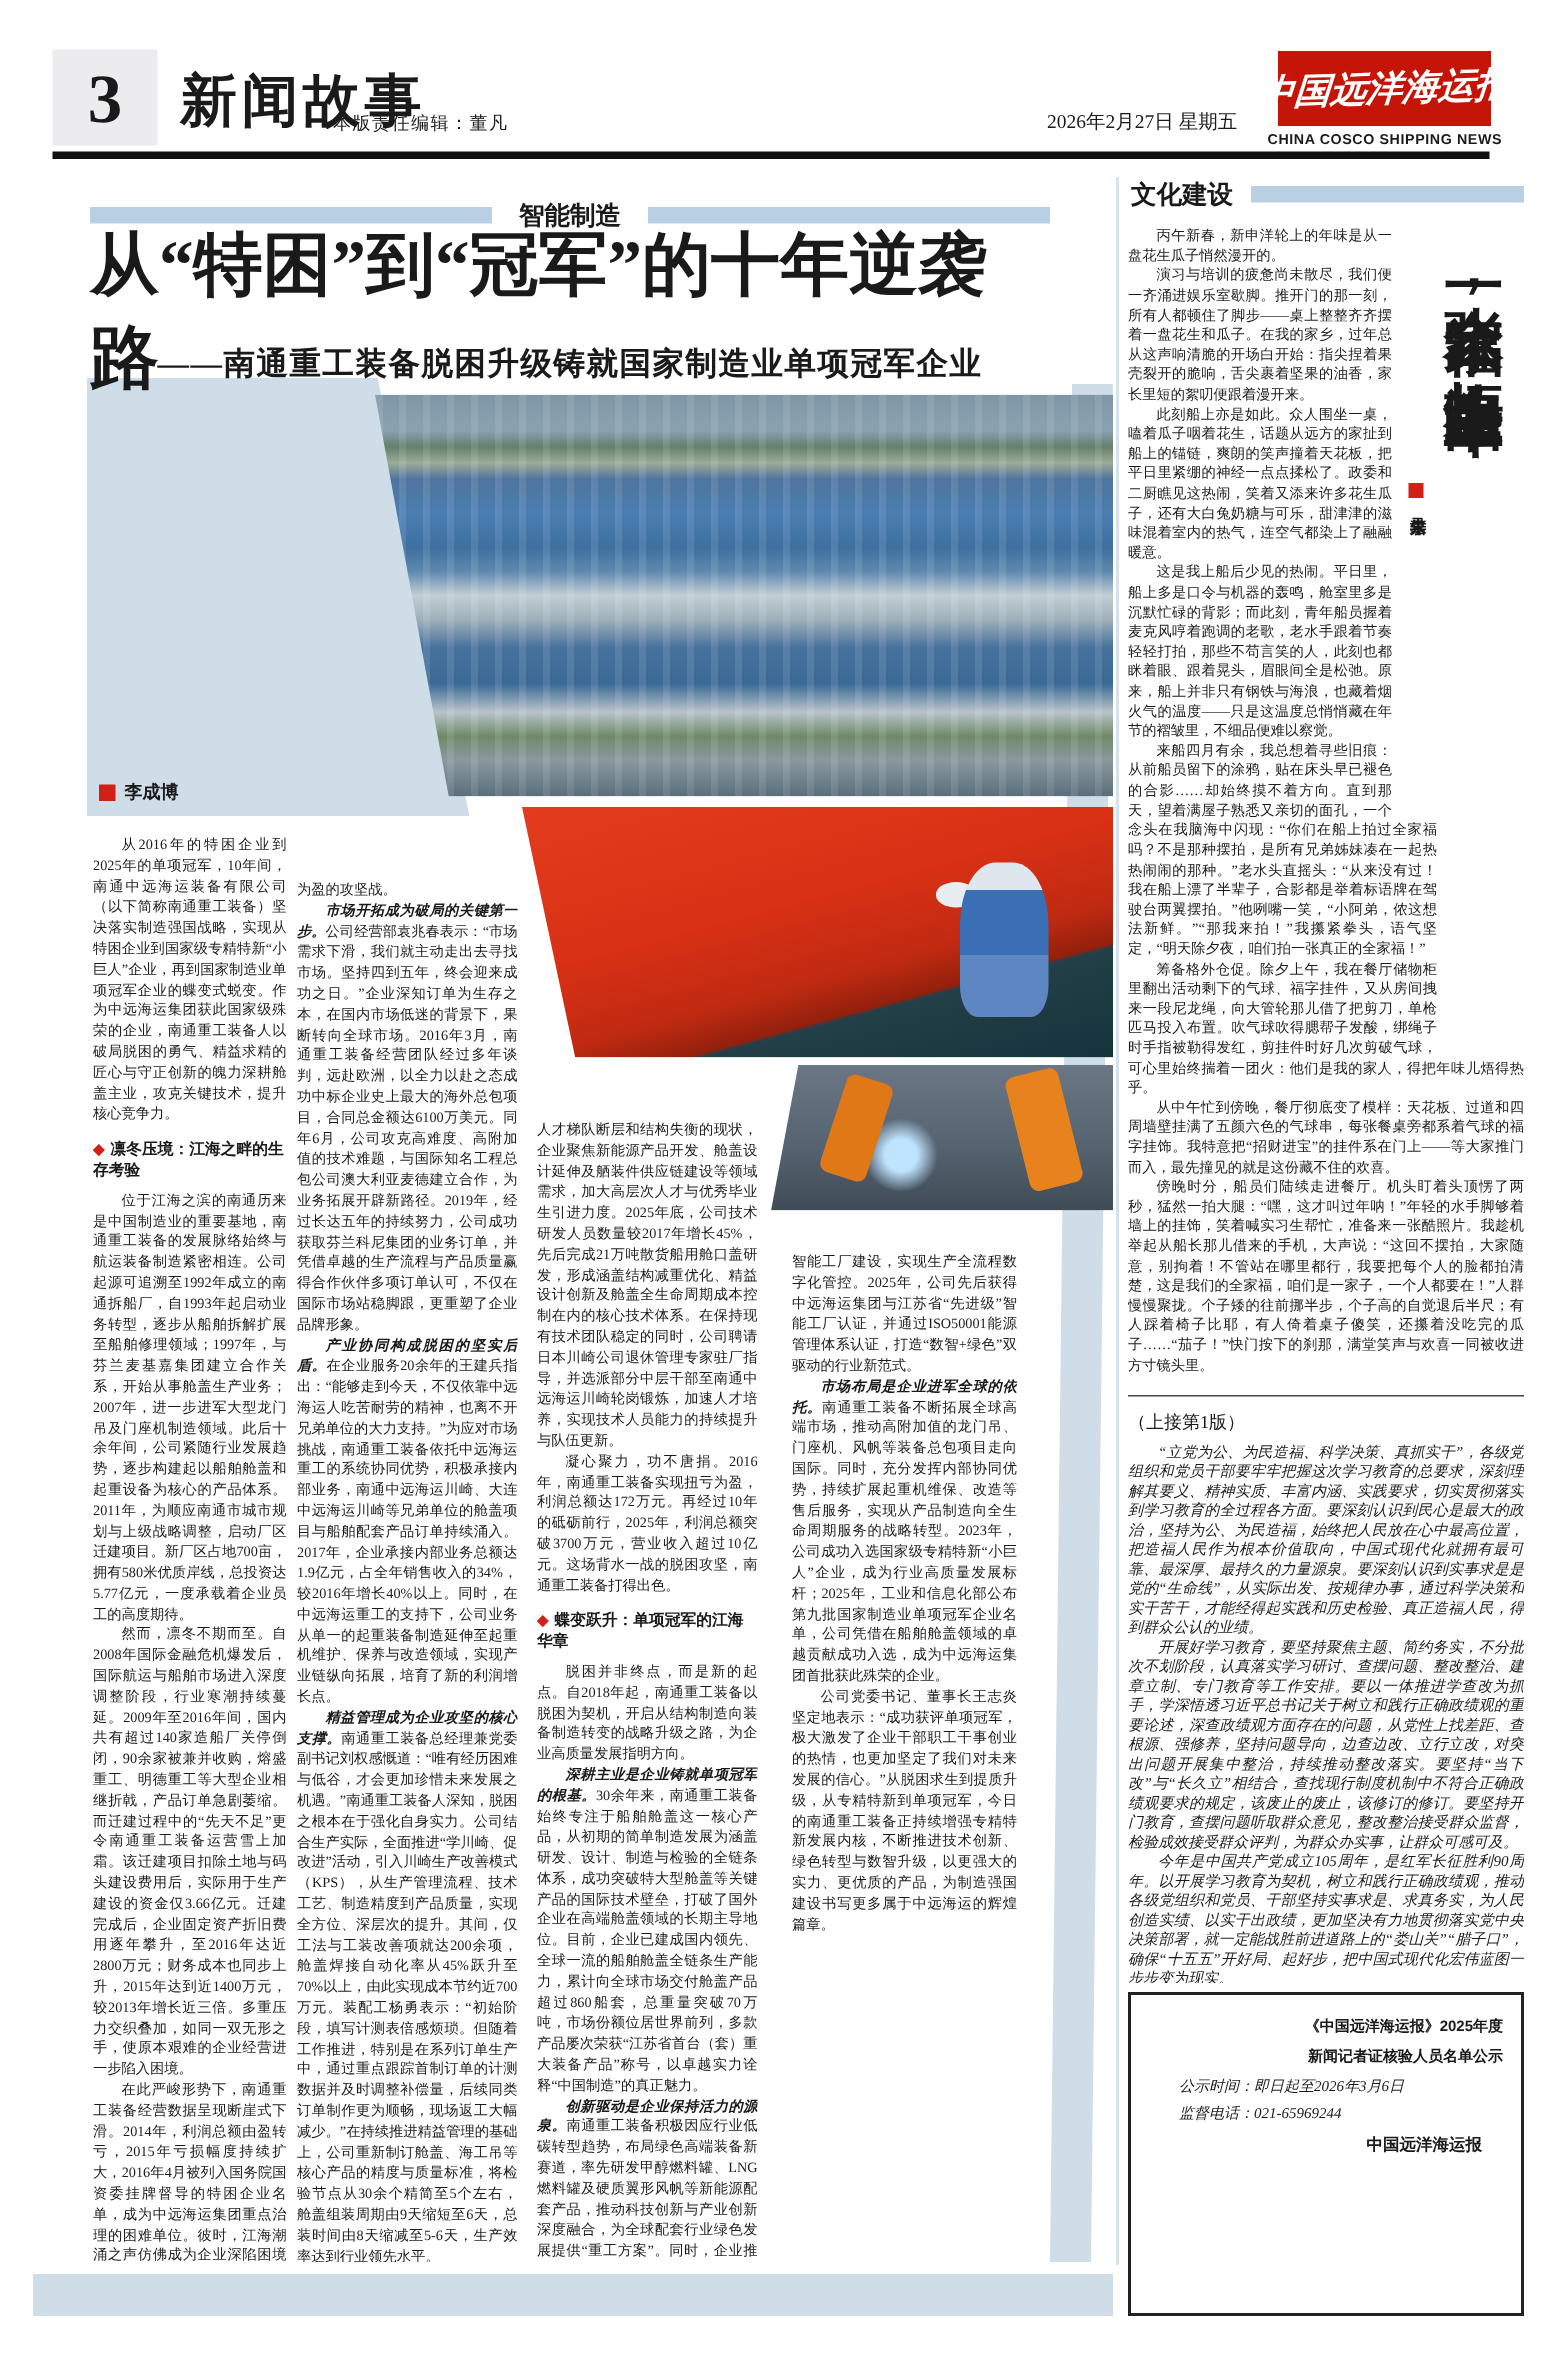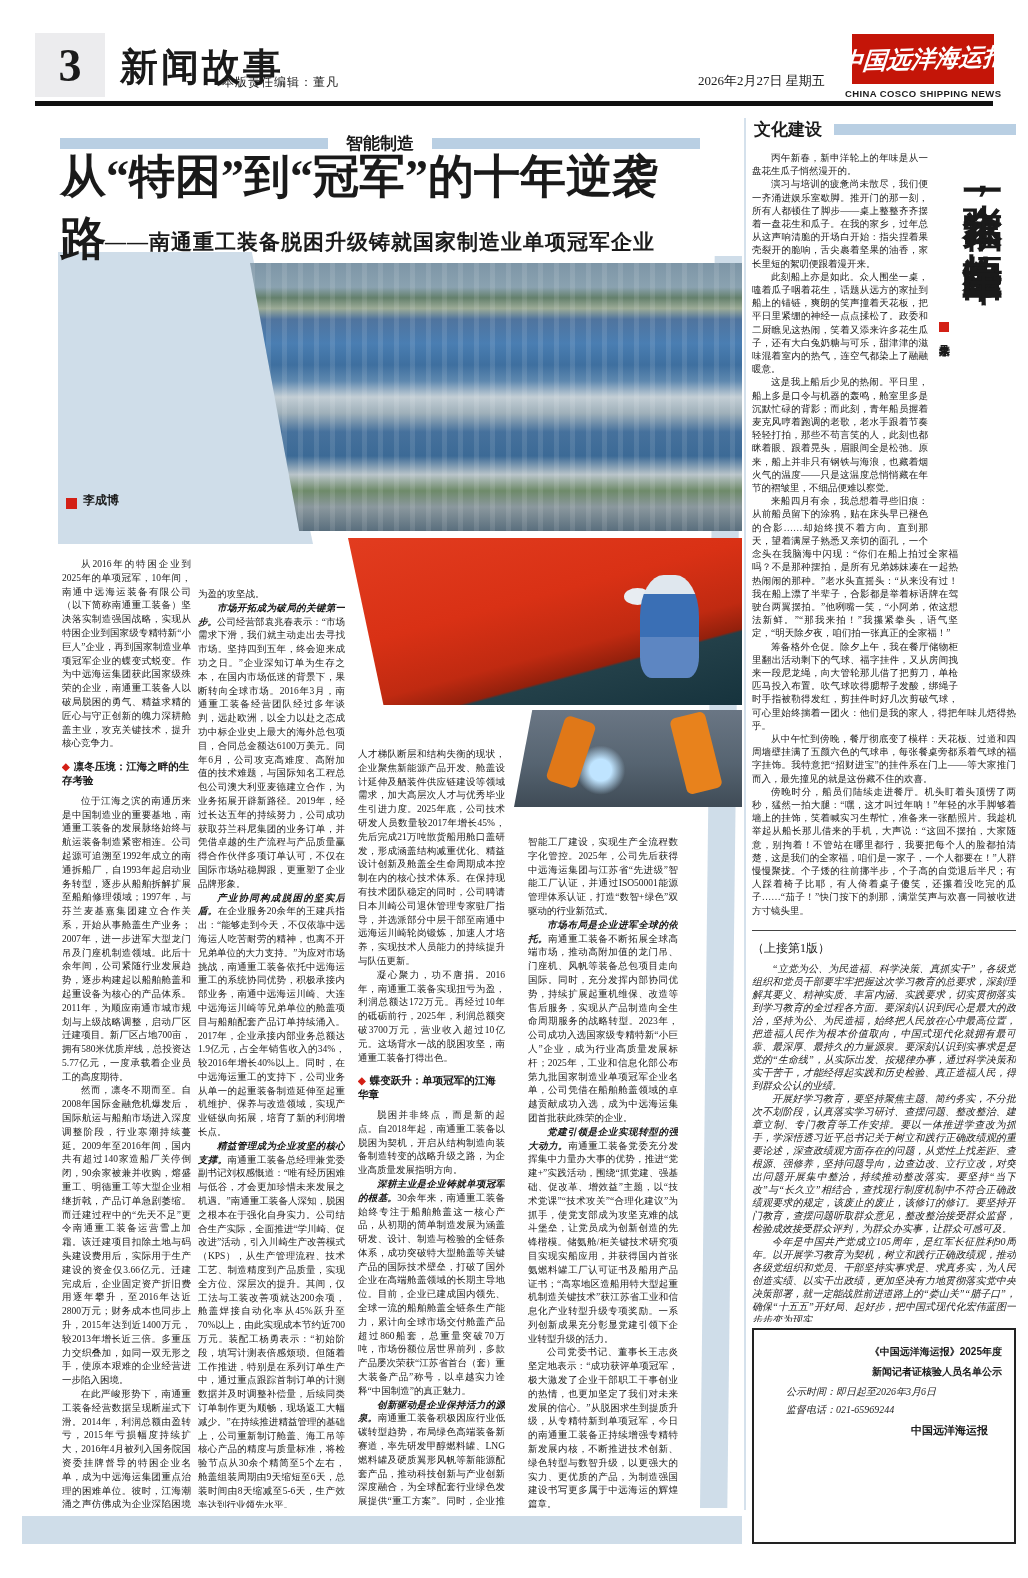--- a/index.html
+++ b/index.html
@@ -26,22 +26,22 @@
   .band-bottom{position:absolute;left:22px;top:1516px;width:720px;height:28px;}
   .divider-v{position:absolute;left:744px;top:118px;width:2px;height:1392px;background:#d5e1ec;}
   
   .tagrow{position:absolute;left:60px;top:132px;width:640px;display:flex;align-items:center;}
   .tagrow .bar{flex:1;height:11px;background:#b9cfe3;}
   .tagrow .label{padding:0 18px;font-family:"Liberation Sans",sans-serif;font-weight:bold;font-size:17px;}
   .headline{position:absolute;left:60px;top:146px;width:640px;text-align:left;
             font-size:46px;font-weight:900;letter-spacing:0px;line-height:1.35;}
   .subhead-line{position:absolute;left:60px;top:228px;width:640px;text-align:center;
                 font-size:21px;font-weight:bold;letter-spacing:1px;}
-  .byline{position:absolute;display:flex;align-items:flex-end;gap:6px;
-          font-family:Liberation Serif, serif;font-weight:bold;font-size:12px;}
+  .byline{position:absolute;display:flex;align-items:center;gap:6px;
+          font-family:Liberation Serif, serif;font-weight:bold;font-size:12px;margin-top:28px;}
   .byline .sq{width:11px;height:11px;background:#d32016;}
   #byline-main{left:66px;top:492px;}
   
   .photo{position:absolute;overflow:hidden;}
   #photo-aerial{left:250px;top:263px;width:492px;height:268px;
     clip-path:polygon(0 0,100% 0,100% 100%,10% 100%);
     background:
       repeating-linear-gradient(90deg,rgba(255,255,255,.10) 0 5px,rgba(0,0,0,0) 5px 16px),
       linear-gradient(180deg,#7e96a7 0%,#8aa2b0 9%,#64806c 13%,#9cab97 17%,#50749e 21%,#4a7eb2 30%,#3e6f9f 38%,#5e88af 44%,#c3ced5 50%,#9fb0ba 56%,#46719c 63%,#3c6a96 72%,#b9c4c9 79%,#6e8a69 85%,#8b989e 91%,#596e7d 100%);}
   #photo-red{left:348px;top:538px;width:394px;height:167px;
@@ -161,21 +161,20 @@
       <p class="para cont">人才梯队断层和结构失衡的现状，企业聚焦新能源产品开发、舱盖设计延伸及舾装件供应链建设等领域需求，加大高层次人才与优秀毕业生引进力度。2025年底，公司技术研发人员数量较2017年增长45%，先后完成21万吨散货船用舱口盖研发，形成涵盖结构减重优化、精益设计创新及舱盖全生命周期成本控制在内的核心技术体系。在保持现有技术团队稳定的同时，公司聘请日本川崎公司退休管理专家驻厂指导，并选派部分中层干部至南通中远海运川崎轮岗锻炼，加速人才培养，实现技术人员能力的持续提升与队伍更新。</p>
       <p class="para body">凝心聚力，功不唐捐。2016年，南通重工装备实现扭亏为盈，利润总额达172万元。再经过10年的砥砺前行，2025年，利润总额突破3700万元，营业收入超过10亿元。这场背水一战的脱困攻坚，南通重工装备打得出色。</p>
       <p class="para sub"><span class="diamond">◆</span>蝶变跃升：单项冠军的江海华章</p>
       <p class="para body">脱困并非终点，而是新的起点。自2018年起，南通重工装备以脱困为契机，开启从结构制造向装备制造转变的战略升级之路，为企业高质量发展指明方向。</p>
       <p class="para lead"><b class="leadin">深耕主业是企业铸就单项冠军的根基。</b>30余年来，南通重工装备始终专注于船舶舱盖这一核心产品，从初期的简单制造发展为涵盖研发、设计、制造与检验的全链条体系，成功突破特大型舱盖等关键产品的国际技术壁垒，打破了国外企业在高端舱盖领域的长期主导地位。目前，企业已建成国内领先、全球一流的船舶舱盖全链条生产能力，累计向全球市场交付舱盖产品超过860船套，总重量突破70万吨，市场份额位居世界前列，多款产品屡次荣获“江苏省首台（套）重大装备产品”称号，以卓越实力诠释“中国制造”的真正魅力。</p>
       <p class="para lead"><b class="leadin">创新驱动是企业保持活力的源泉。</b>南通重工装备积极因应行业低碳转型趋势，布局绿色高端装备新赛道，率先研发甲醇燃料罐、LNG燃料罐及硬质翼形风帆等新能源配套产品，推动科技创新与产业创新深度融合，为全球配套行业绿色发展提供“重工方案”。同时，企业推进建设舱盖MES系统、数字化管理系统，引入坡口加工机器人、小组立焊接机器人等先进技术，推进</p>
     </div>
   <div class="col" id="col4">
       <p class="para cont">智能工厂建设，实现生产全流程数字化管控。2025年，公司先后获得中远海运集团与江苏省“先进级”智能工厂认证，并通过ISO50001能源管理体系认证，打造“数智+绿色”双驱动的行业新范式。</p>
       <p class="para lead"><b class="leadin">市场布局是企业进军全球的依托。</b>南通重工装备不断拓展全球高端市场，推动高附加值的龙门吊、门座机、风帆等装备总包项目走向国际。同时，充分发挥内部协同优势，持续扩展起重机维保、改造等售后服务，实现从产品制造向全生命周期服务的战略转型。2023年，公司成功入选国家级专精特新“小巨人”企业，成为行业高质量发展标杆；2025年，工业和信息化部公布第九批国家制造业单项冠军企业名单，公司凭借在船舶舱盖领域的卓越贡献成功入选，成为中远海运集团首批获此殊荣的企业。</p>
-      <p class="para lead"><b class="leadin">党建引领是企业实现转型的强大动力。</b>南通重工装备党委充分发挥集中力量办大事的优势，推进“党建+”实践活动，围绕“抓党建、强基础、促改革、增效益”主题，以“技术党课”“技术攻关”“合理化建议”为抓手，使党支部成为攻坚克难的战斗堡垒，让党员成为创新创造的先锋楷模。储氨舱/柜关键技术研究项目实现实船应用，并获得国内首张氨燃料罐工厂认可证书及船用产品证书；“高寒地区造船用特大型起重机制造关键技术”获江苏省工业和信息化产业转型升级专项奖励。一系列创新成果充分彰显党建引领下企业转型升级的活力。</p>
       <p class="para body">公司党委书记、董事长王志炎坚定地表示：“成功获评单项冠军，极大激发了企业干部职工干事创业的热情，也更加坚定了我们对未来发展的信心。”从脱困求生到提质升级，从专精特新到单项冠军，今日的南通重工装备正持续增强专精特新发展内核，不断推进技术创新、绿色转型与数智升级，以更强大的实力、更优质的产品，为制造强国建设书写更多属于中远海运的辉煌篇章。</p>
     </div>
 
   <div class="tagrow-r">
     <div class="label">文化建设</div>
     <div class="bar"></div>
   </div>
 
   <div id="essay">
     <div class="sp-a"></div>

